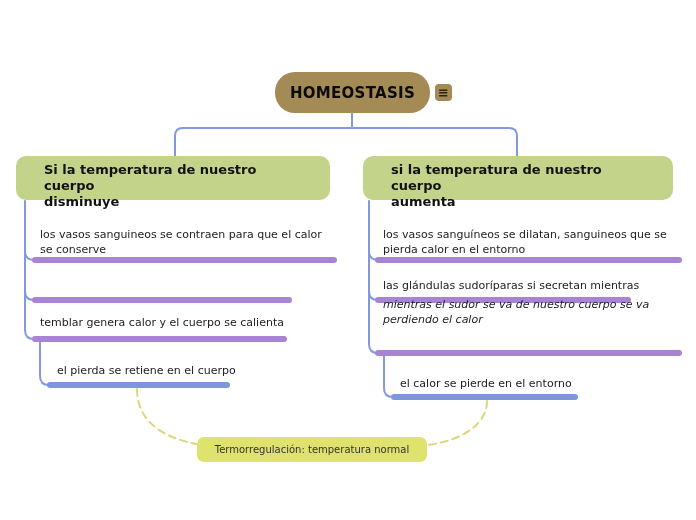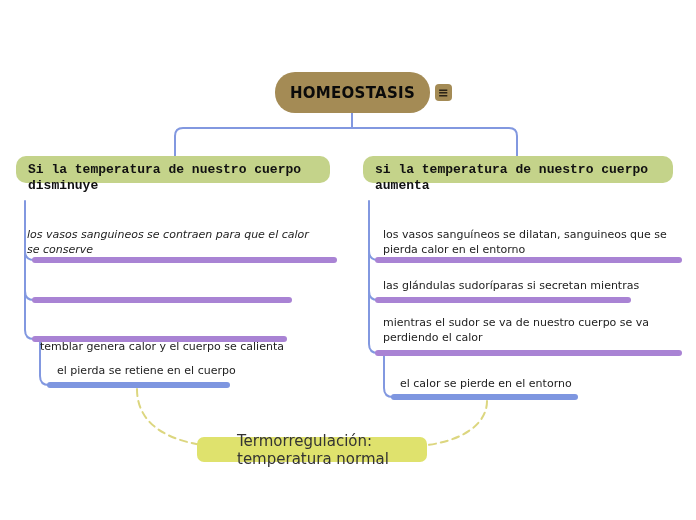--- a/index.html
+++ b/index.html
@@ -18,42 +18,42 @@
   }
   .notes-icon{
     left:435px;top:84px;width:17px;height:17px;
     background:#a48b55;border-radius:4px;
     display:flex;align-items:center;justify-content:center;
     font-size:13px;font-weight:bold;color:#2b2417;line-height:1;
     cursor:pointer;
   }
 
   .branch-header{
-    top:156px;height:27px;background:#c4d38a;border-radius:10px;
-    padding:6px 12px;font-weight:bold;font-size:13px;line-height:16px;
-    color:#111;white-space:pre-line;cursor:pointer;font-family:Liberation Mono, monospace;
+    top:156px;height:44px;background:#c4d38a;border-radius:10px;
+    padding:6px 28px;font-weight:bold;font-size:13px;line-height:16px;
+    color:#111;white-space:pre-line;cursor:pointer;
   }
   .branch-left{left:16px;width:314px;}
   .branch-right{left:363px;width:310px;}
 
   .topic-text{
     position:absolute;z-index:2;font-size:11px;line-height:14.5px;
     color:#222;white-space:pre-line;cursor:pointer;
   }
   .bar{
     position:absolute;z-index:1;height:6px;border-radius:3px;cursor:pointer;
   }
   .bar-purple{background:#a983d4;}
   .bar-blue{background:#7e96e0;}
 
   .footer-node{
     left:197px;top:437px;width:230px;height:25px;
     background:#dfe26d;border-radius:7px;
     display:flex;align-items:center;justify-content:center;
-    font-size:15px;color:#333;cursor:pointer;padding-left:40px;
+    font-size:10px;color:#333;cursor:pointer;
   }
 </style>
 </head>
 <body>
 
 <div id="canvas">
 
   <svg id="connectors" width="696" height="520" viewBox="0 0 696 520">
     <g stroke="#8298e0" stroke-width="2" fill="none" stroke-linecap="round">
       <path d="M352 113 L352 128"></path>
@@ -76,43 +76,43 @@
   <div class="node root-node">
     <span>HOMEOSTASIS</span>
   </div>
   <div class="node notes-icon">
     <span>≡</span>
   </div>
 
   <div class="node branch-header branch-left">Si la temperatura de nuestro cuerpo
 disminuye</div>
 
-  <div class="topic-text" style="left:27px;top:228px;width:300px;font-style:italic;">los vasos sanguineos se contraen para que el calor
+  <div class="topic-text" style="left:40px;top:228px;width:300px;">los vasos sanguineos se contraen para que el calor
 se conserve</div>
   <div class="bar bar-purple" style="left:32px;top:257px;width:305px;"></div>
 
   <div class="bar bar-purple" style="left:32px;top:297px;width:260px;"></div>
 
-  <div class="topic-text" style="left:40px;top:316px;width:300px;margin-top:24px;">temblar genera calor y el cuerpo se calienta</div>
+  <div class="topic-text" style="left:40px;top:316px;width:300px;">temblar genera calor y el cuerpo se calienta</div>
   <div class="bar bar-purple" style="left:32px;top:336px;width:255px;"></div>
 
   <div class="topic-text" style="left:57px;top:364px;width:250px;">el pierda se retiene en el cuerpo</div>
   <div class="bar bar-blue" style="left:47px;top:382px;width:183px;"></div>
 
   <div class="node branch-header branch-right">si la temperatura de nuestro cuerpo
 aumenta</div>
 
   <div class="topic-text" style="left:383px;top:228px;width:310px;">los vasos sanguíneos se dilatan, sanguineos que se
 pierda calor en el entorno</div>
   <div class="bar bar-purple" style="left:375px;top:257px;width:307px;"></div>
 
   <div class="topic-text" style="left:383px;top:279px;width:310px;">las glándulas sudoríparas si secretan mientras</div>
   <div class="bar bar-purple" style="left:375px;top:297px;width:256px;"></div>
 
-  <div class="topic-text" style="left:383px;top:316px;width:310px;">mientras el sudor se va de nuestro cuerpo se va
+  <div class="topic-text" style="left:383px;top:298px;width:310px;font-style:italic;">mientras el sudor se va de nuestro cuerpo se va
 perdiendo el calor</div>
   <div class="bar bar-purple" style="left:375px;top:350px;width:307px;"></div>
 
   <div class="topic-text" style="left:400px;top:377px;width:250px;">el calor se pierde en el entorno</div>
   <div class="bar bar-blue" style="left:391px;top:394px;width:187px;"></div>
 
   <div class="node footer-node">
     <span>Termorregulación: temperatura normal</span>
   </div>
 

